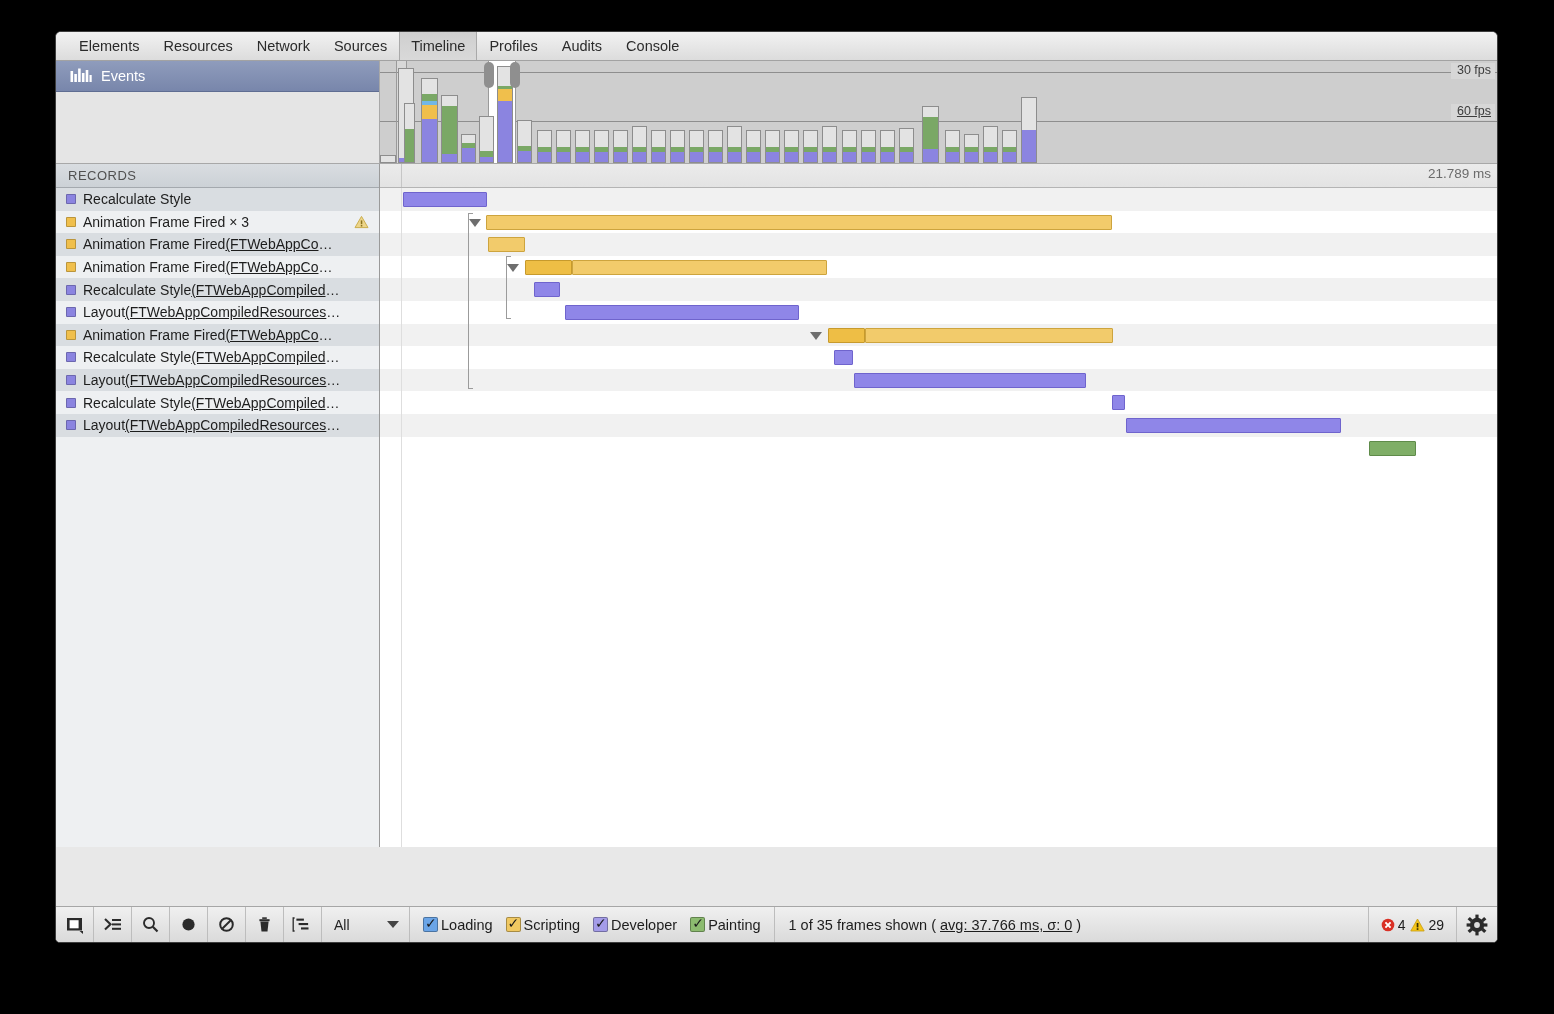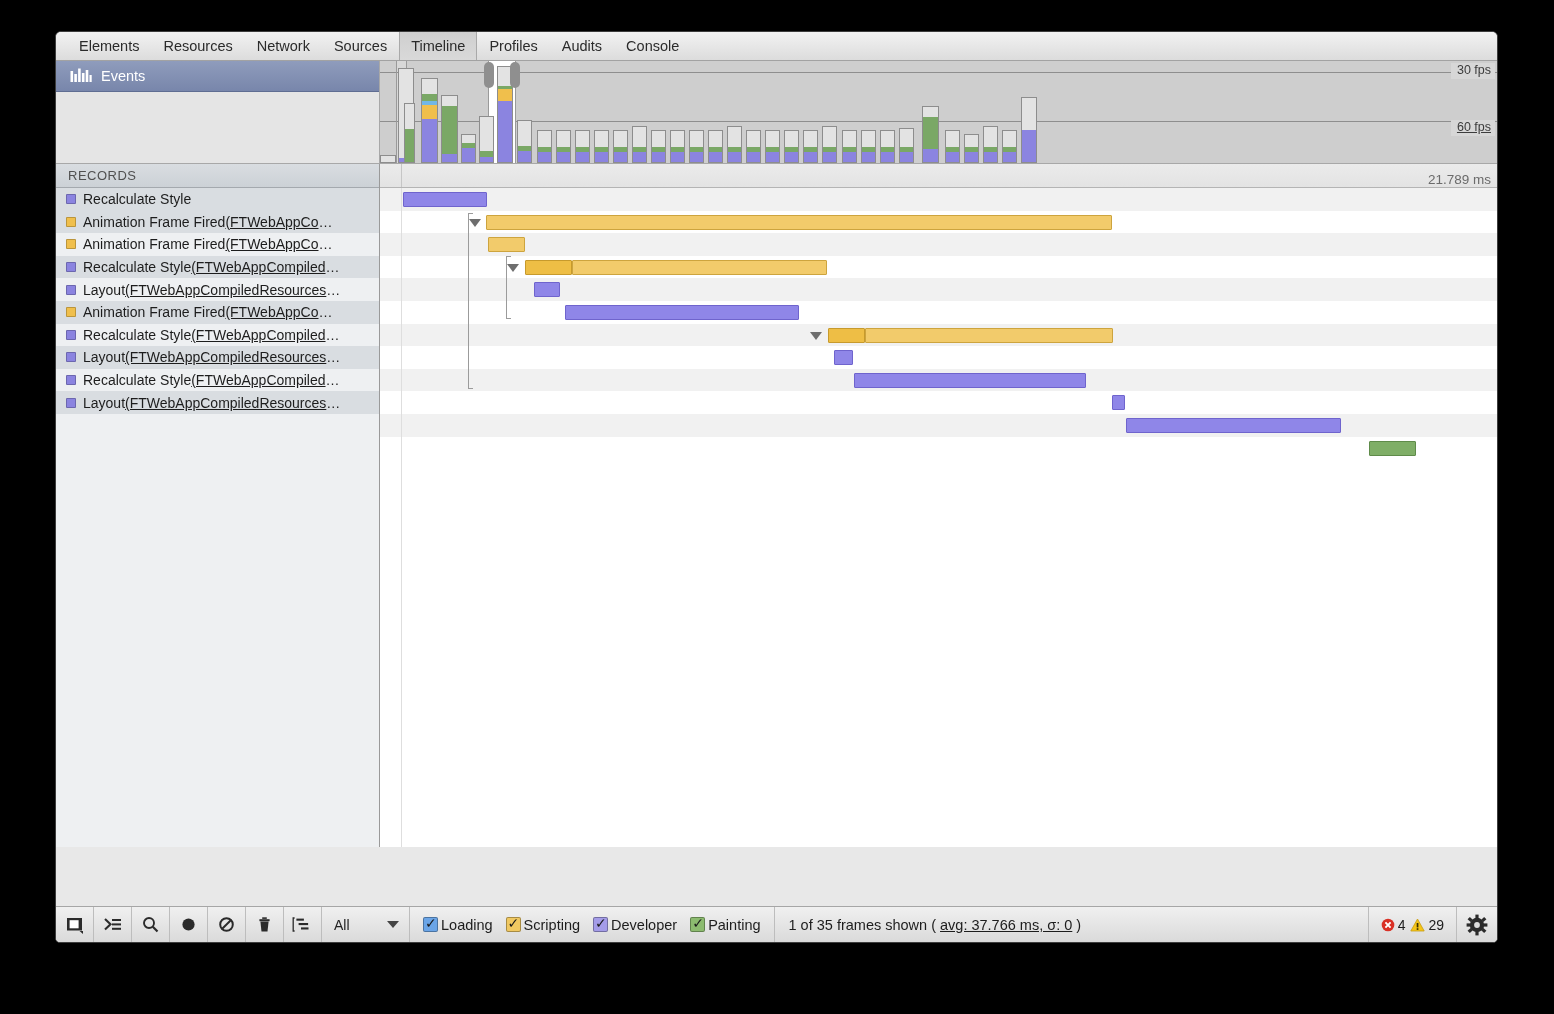--- a/index.html
+++ b/index.html
@@ -263,21 +263,21 @@
   }
   .ruler {
     height: 24px;
     background: linear-gradient(to bottom, #ebebeb, #e3e3e3);
     border-bottom: 1px solid #b4b4b4;
     position: relative;
     box-sizing: border-box;
   }
   .ruler-label {
     position: absolute;
-    right: 6px; top: 8px;
+    right: 6px; top: 2px;
     font-size: 13.5px;
     color: #6b6b6b;
     margin-left: 37px;
   }
   .ruler-tick {
     position: absolute;
     top: 0; bottom: 0;
     width: 1px;
     background: #c6c6c6;
   }
@@ -476,21 +476,21 @@
                 <rect x="19.5" y="7" width="2.2" height="7" fill="#ffffff"></rect>
               </svg></span>
             <span class="ov-label">Events</span>
           </div>
         </div>
       <div class="overview-graph" id="ovgraph">
           <div class="ov-grayband" style="left: 16px; width: 10px;"></div>
           <div class="fps-line" style="top: 11px;"></div>
           <div class="fps-label" style="top: 2px;">30 fps</div>
           <div class="fps-line" style="top: 60px;"></div>
-          <div class="fps-label" style="top: 59px; text-decoration: underline;">60 fps</div>
+          <div class="fps-label" style="top: 43px; text-decoration: underline;">60 fps</div>
           <div class="ov-selection" style="left: 108px; width: 28px;"></div>
           <div class="ov-vline" style="left: 16px;"></div>
           <div class="ov-vline" style="left: 26px;"></div>
           <div class="frame-bar" style="left: 0px; width: 16px; height: 8px;"></div>
           <div class="frame-bar" style="left: 18px; width: 16px; height: 95px;">
             <div class="seg" style="background: rgb(139, 132, 224); bottom: 0px; height: 4px;"></div>
           </div>
           <div class="frame-bar" style="left: 24px; width: 11px; height: 60px;">
             <div class="seg" style="background: rgb(122, 168, 102); bottom: 0px; height: 33px;"></div>
           </div>
@@ -629,20 +629,29 @@
         </div>
     </div>
 
     <div class="records-area">
       <div class="records-left">
         <div class="records-head">RECORDS</div>
         <div id="reclist">
             <div class="rec-row alt">
               <span class="swatch" style="background: rgb(139, 132, 224);"></span>
               <span class="rec-text">Recalculate Style</span>
+            </div>
+            <div class="rec-row">
+              <span class="swatch" style="background: rgb(240, 191, 76);"></span>
+              <span class="rec-text">Animation Frame Fired × 3</span>
+              <span class="warn-ico"><svg width="15" height="14" viewBox="0 0 15 14">
+                  <path d="M7.5 1.4 L14 12.6 L1 12.6 Z" fill="#edd58a" stroke="#cbae4e" stroke-width="1"></path>
+                  <rect x="6.8" y="5.4" width="1.5" height="3.8" fill="#8a7320"></rect>
+                  <rect x="6.8" y="10" width="1.5" height="1.5" fill="#8a7320"></rect>
+                </svg></span>
             </div>
             <div class="rec-row alt">
               <span class="swatch" style="background: rgb(240, 191, 76);"></span>
               <span class="rec-text">Animation Frame Fired </span>
               <span class="rec-link">(FTWebAppCo</span>
               <span>…</span>
             </div>
             <div class="rec-row">
               <span class="swatch" style="background: rgb(240, 191, 76);"></span>
               <span class="rec-text">Animation Frame Fired </span>

